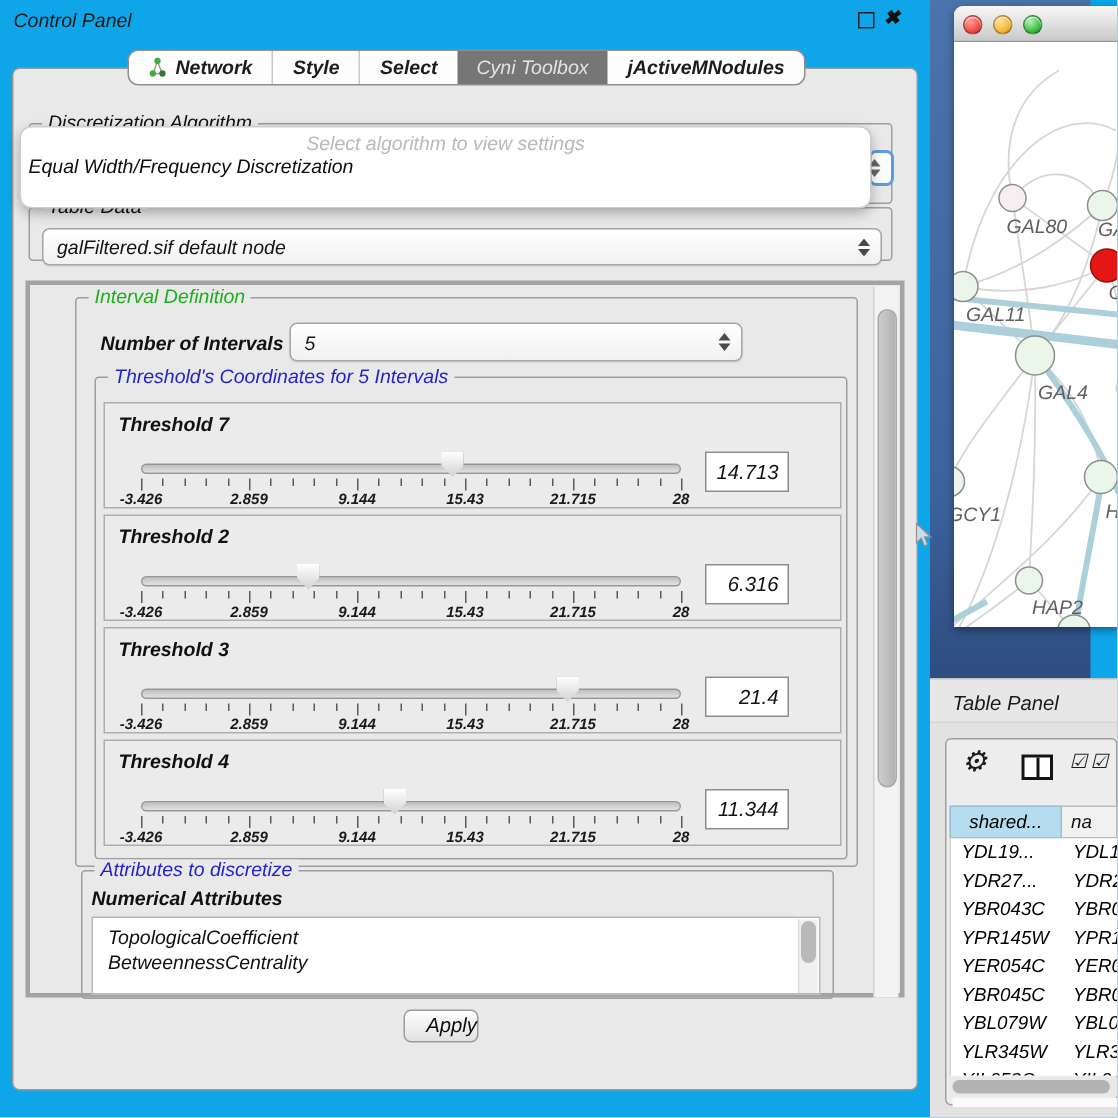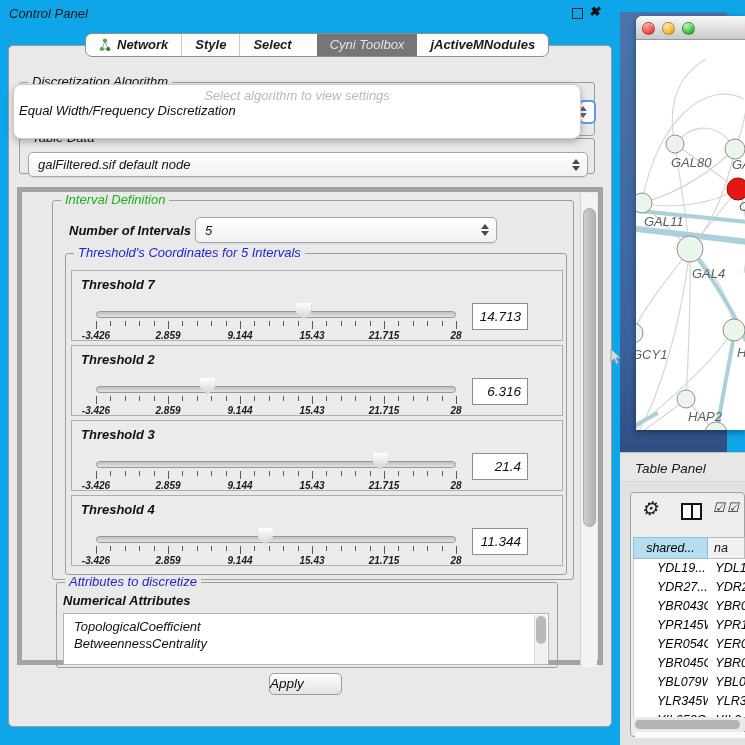--- a/index.html
+++ b/index.html
@@ -14,21 +14,21 @@
   .cp{position:absolute; left:0; top:0; width:620px; height:745px;}
   .cp-title{position:absolute; left:9px; top:6px; font-size:13px; color:#1a1a1a;}
   .win-float{position:absolute; left:572px; top:8px; width:11px; height:11px; border:1.5px solid #222;}
   .win-close{position:absolute; left:589px; top:4px; font-size:13px; font-weight:bold; color:#111;}
 
   .tabbar{position:absolute; display:inline-flex; background:#fdfdfd; border:1px solid #8f8f8f;
     border-radius:7px; overflow:hidden; height:24px; z-index:3;}
   .tabbar .seg{display:flex; align-items:center; gap:5px; padding:0 13px; font-size:13px;
     font-weight:bold; color:#1c1c1c; line-height:22px; white-space:nowrap;}
   .tabbar .seg + .seg{border-left:1px solid #c9c9c9;}
-  .tabbar .seg.sel{background:#767676; color:#e3e3e3; border-left:none; font-weight:normal;margin-left:12px;}
+  .tabbar .seg.sel{background:#767676; color:#e3e3e3; border-left:none; font-weight:normal;}
   .tabbar .seg.sel + .seg{border-left:none;}
   .top-tabs{left:85px; top:33px;}
   .bottom-tabs{left:137px; top:657px;}
 
   .cp-body{position:absolute; left:8px; top:45px; width:604px; height:682px;
     border:1px solid #9a9a9a; border-radius:5px; background:#e9e9e9;}
 
   .grp{position:absolute; border:1px solid #9e9e9e; border-radius:3px;}
   .legend{position:absolute; top:-8px; left:8px; background:#e9e9e9; padding:0 4px;
     font-size:13px; line-height:14px; white-space:nowrap;}
@@ -51,21 +51,21 @@
   .popup .prompt{text-align:center; color:#b9b9b9; padding-top:3px; height:17px;}
   .popup .opt{padding:1px 5px 0 5px; color:#0d0d0d; line-height:16px;}
   .popup .opt.bold{font-weight:bold;}
   .focus-ring{position:absolute; left:570px; top:54px; width:17px; height:24px; background:#fff;
     border:2px solid #5b9ddf; border-radius:5px; z-index:1;}
   .focus-ring .stepper .up{border-bottom-color:#666;}
   .focus-ring .stepper .dn{border-top-color:#666;}
 
   
   .scrollpane{position:absolute; left:8px; top:141px; width:586px; height:478px;
-    border:5px solid #a3a3a3; background:#e9e9e9;}
+    border:3px solid #a3a3a3; background:#e9e9e9;}
   .vscroll{position:absolute; right:1px; top:1px; width:17px; height:474px; background:#f3f3f3;
     border-left:1px solid #d2d2d2;}
   .vscroll .thumb{position:absolute; left:2px; top:15px; width:13px; height:319px; border-radius:7px;
     background:linear-gradient(90deg,#cdcdcd,#b2b2b2); border:1px solid #a9a9a9;}
 
   
   .tbox{position:absolute; left:5px; width:492px; height:71px; background:#ebebeb; border:1px solid #aeaeae;}
   .tlabel{position:absolute; left:9px; top:6px; font-size:13px; font-weight:bold; color:#111;}
   .track{position:absolute; left:24px; top:40px; width:360px; height:7px; border-radius:4px;
     background:linear-gradient(#bfbfbf,#e2e2e2); border:1px solid #979797;}
@@ -83,26 +83,26 @@
   
   .attr-list{position:absolute; left:6px; top:30px; width:486px; height:52px; background:#fff;
     border:1px solid #b5b5b5; overflow:hidden; font-size:13px;}
   .attr-list .item{padding-left:10px; line-height:17px;}
   .attr-list .item:first-child{margin-top:4px;}
   .lscroll{position:absolute; right:1px; top:1px; width:13px; height:50px; background:#f0f0f0;
     border-left:1px solid #ddd;}
   .lscroll .thumb{position:absolute; left:1px; top:1px; width:10px; height:28px; border-radius:5px;
     background:#b9b9b9;}
 
-  .apply-btn{position:absolute; left:260px; top:627px; width:73px; height:22px;
+  .apply-btn{position:absolute; left:260px; top:627px; width:50px; height:22px;
     background:linear-gradient(#fefefe,#e2e2e2); border:1px solid #9c9c9c; border-radius:5px;
-    font-size:13.5px; text-align:left; line-height:20px; color:#0d0d0d;}
-
-  
-  .net-area{position:absolute; left:620px; top:12px; width:107px; height:452px;
+    font-size:13.5px; text-align:right; line-height:20px; color:#0d0d0d;}
+
+  
+  .net-area{position:absolute; left:620px; top:0; width:107px; height:452px;
     background:linear-gradient(180deg,#4a74ab 0%,#3c639e 72%,#2e4d80 100%);}
   .net-window{position:absolute; left:16px; top:4px; width:109px; height:414px;
     border-radius:6px 0 0 0; overflow:hidden; background:#fff; box-shadow:0 2px 6px rgba(0,0,0,.4);}
   .net-titlebar{position:absolute; left:0; top:0; width:100%; height:24px;
     background:linear-gradient(#f8f8f8,#c9c9c9); border-bottom:1px solid #989898;}
   .light{position:absolute; top:6px; width:13px; height:13px; border-radius:50%;
     border:1px solid rgba(0,0,0,.28); box-shadow:inset 0 1px 1px rgba(255,255,255,.7);}
   .light.red{left:6px; background:radial-gradient(circle at 35% 30%,#ff9d94,#f2504a 60%,#c0241e);}
   .light.yellow{left:26px; background:radial-gradient(circle at 35% 30%,#ffe49a,#f6b73c 60%,#c88a0a);}
   .light.green{left:46px; background:radial-gradient(circle at 35% 30%,#b8f0bb,#3fc046 60%,#188a1e);}
@@ -120,21 +120,21 @@
   .tp-cols{position:absolute; left:50px; top:10px; width:21px; height:17px; border:2px solid #141414; background:#fff;}
   .tp-cols:after{content:""; position:absolute; left:8px; top:0; width:2px; height:13px; background:#141414;}
   .tp-chk{position:absolute; top:7px; font-size:13px; color:#1d1d1d;}
   .tbl{position:absolute; left:2px; top:44px; width:112px;}
   .hcell{position:absolute; top:0; height:22px; font-size:12.5px; line-height:21px; overflow:hidden;}
   .hcell.c1{left:0; width:75px; background:#b6ddef; border:1px solid #98bfd2; text-align:center; color:#000;}
   .hcell.c2{left:75px; width:37px; background:#f1f1f1; border:1px solid #bbb; border-left:none; padding-left:6px;}
   .rows{position:absolute; left:0; top:22px; width:112px; height:158px; background:#fff; overflow:hidden;
     border-left:1px solid #cfcfcf;}
   .trow{display:flex; height:19px; font-size:12.5px; line-height:19px; color:#000; background:#fff;}
-  .trow .tc1{width:75px; padding-left:23px; overflow:hidden; white-space:nowrap;}
+  .trow .tc1{width:75px; padding-left:7px; overflow:hidden; white-space:nowrap;}
   .trow .tc2{width:37px; padding-left:7px; overflow:hidden; white-space:nowrap;}
   .hscroll{position:absolute; left:0; top:181px; width:112px; height:13px; background:#e9e9e9;}
   .hscroll .thumb{position:absolute; left:2px; top:2px; width:105px; height:9px; border-radius:5px; background:#b3b3b3;}
   .tp-footer{position:absolute; left:2px; top:195px; width:112px; height:6px; background:#fafafa;}
 
   .cursor{position:absolute; left:610px; top:348px; z-index:9; opacity:.9;}
 </style>
 </head>
 <body>
 

